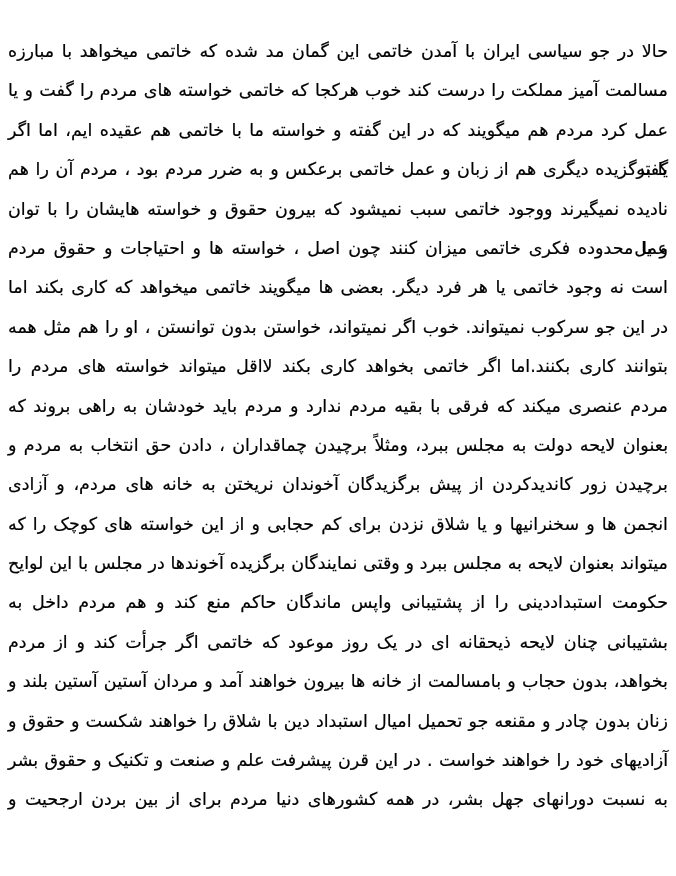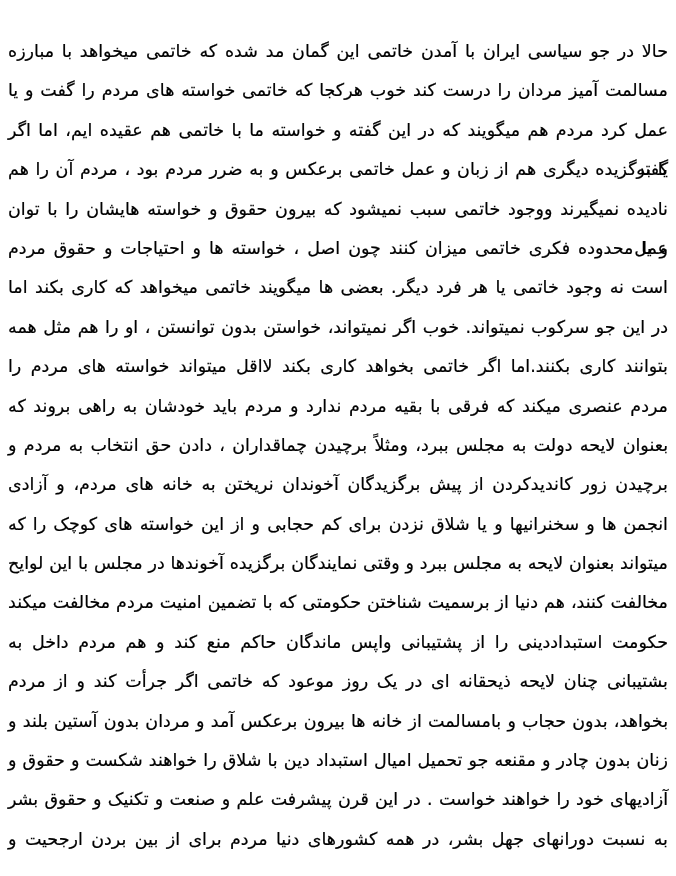--- a/index.html
+++ b/index.html
@@ -35,34 +35,33 @@
     
     -webkit-text-stroke: 0.2px #000000;
   }
 </style>
 </head>
 <body>
 
 <div class="scan-page" style="background: rgb(255, 255, 255); color: rgb(0, 0, 0);">
   <div class="text-block" lang="fa" dir="rtl">
     <div class="text-line">حالا در جو سیاسی ایران با آمدن خاتمی این گمان مد شده که خاتمی میخواهد با مبارزه</div>
-    <div class="text-line">مسالمت آمیز مردان را درست کند خوب هرکجا که خاتمی خواسته های مردم را گفت و یا</div>
+    <div class="text-line">مسالمت آمیز مملکت را درست کند خوب هرکجا که خاتمی خواسته های مردم را گفت و یا</div>
     <div class="text-line">عمل کرد مردم هم میگویند که در این گفته و خواسته ما با خاتمی هم عقیده ایم، اما اگر گفته</div>
     <div class="text-line">یا برگزیده دیگری هم از زبان و عمل خاتمی برعکس و به ضرر مردم بود ، مردم آن را هم</div>
     <div class="text-line">نادیده نمیگیرند ووجود خاتمی سبب نمیشود که بیرون حقوق و خواسته هایشان را با توان عمل</div>
     <div class="text-line">و یا محدوده فکری خاتمی میزان کنند چون اصل ، خواسته ها و احتیاجات و حقوق مردم</div>
     <div class="text-line">است نه وجود خاتمی یا هر فرد دیگر. بعضی ها میگویند خاتمی میخواهد که کاری بکند اما</div>
     <div class="text-line">در این جو سرکوب نمیتواند. خوب اگر نمیتواند، خواستن بدون توانستن ، او را هم مثل همه</div>
     <div class="text-line">بتوانند کاری بکنند.اما اگر خاتمی بخواهد کاری بکند لااقل میتواند خواسته های مردم را</div>
     <div class="text-line">مردم عنصری میکند که فرقی با بقیه مردم ندارد و مردم باید خودشان به راهی بروند که</div>
     <div class="text-line">بعنوان لایحه دولت به مجلس ببرد، ومثلاً برچیدن چماقداران ، دادن حق انتخاب به مردم و</div>
     <div class="text-line">برچیدن زور کاندیدکردن از پیش برگزیدگان آخوندان نریختن به خانه های مردم، و آزادی</div>
     <div class="text-line">انجمن ها و سخنرانیها و یا شلاق نزدن برای کم حجابی و از این خواسته های کوچک را که</div>
     <div class="text-line">میتواند بعنوان لایحه به مجلس ببرد و وقتی نمایندگان برگزیده آخوندها در مجلس با این لوایح</div>
-    <div class="text-line">مخالفت کنند، هم دنیا از برسمیت شناختن حکومتی که با تضمین امنیت مردم مخالفت میکند</div>
     <div class="text-line">حکومت استبداددینی را از پشتیبانی واپس ماندگان حاکم منع کند و هم مردم داخل به</div>
     <div class="text-line">بشتیبانی چنان لایحه ذیحقانه ای در یک روز موعود که خاتمی اگر جرأت کند و از مردم</div>
-    <div class="text-line">بخواهد، بدون حجاب و بامسالمت از خانه ها بیرون برعکس آمد و مردان بدون آستین بلند و</div>
+    <div class="text-line">بخواهد، بدون حجاب و بامسالمت از خانه ها بیرون خواهند آمد و مردان آستین آستین بلند و</div>
     <div class="text-line">زنان بدون چادر و مقنعه جو تحمیل امیال استبداد دین با شلاق را خواهند شکست و حقوق و</div>
     <div class="text-line">آزادیهای خود را خواهند خواست . در این قرن پیشرفت علم و صنعت و تکنیک و حقوق بشر</div>
     <div class="text-line">به نسبت دورانهای جهل بشر، در همه کشورهای دنیا مردم برای از بین بردن ارجحیت و</div>
   </div>
 </div>
 
 </body></html>

